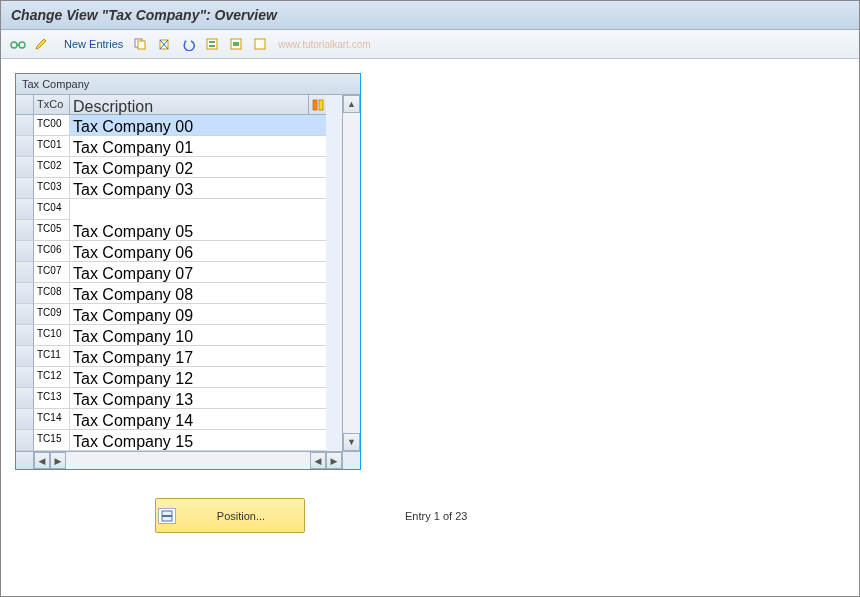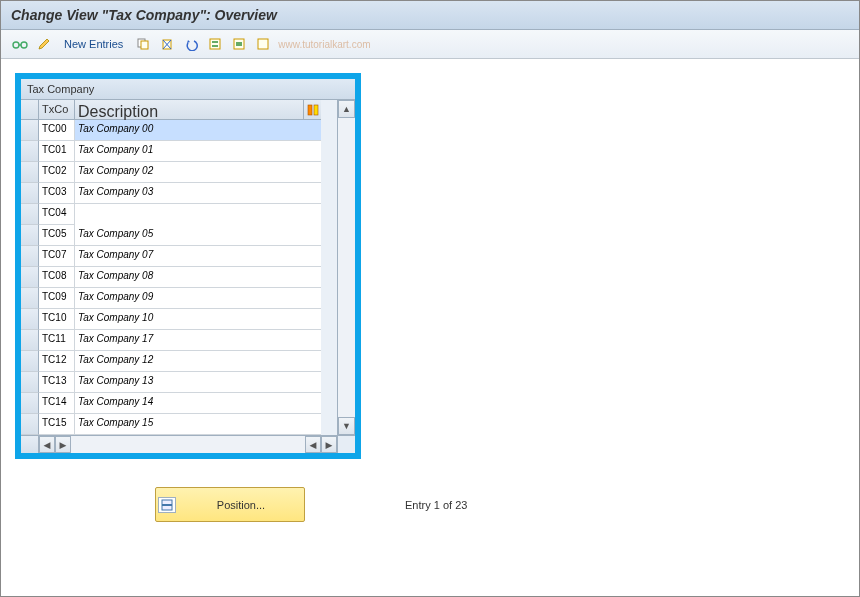--- a/index.html
+++ b/index.html
@@ -27,21 +27,20 @@
       background: linear-gradient(to bottom, #f5f8fb, #e8eef5);
       padding: 4px 8px;
       border-bottom: 1px solid #c0c8d0;
       display: flex;
       align-items: center;
       gap: 2px;
     }
     .toolbar-btn {
       display: inline-flex;
       align-items: center;
-      justify-content: center;
       width: 22px;
       height: 20px;
       border: 1px solid transparent;
       background: transparent;
       cursor: pointer;
       border-radius: 2px;
     }
     .toolbar-btn.new-entries {
       width: auto;
       padding: 0 6px;
@@ -53,21 +52,21 @@
       color: #d8b090;
       font-size: 10px;
       margin-left: 2px;
       opacity: 0.8;
     }
     .content-area {
       padding: 14px;
     }
     .table-panel {
       width: 346px;
-      border: 6px solid #0ea5e9;
+      border: 1px solid #0ea5e9;
       background: #eaf0f7;
     }
     .panel-title {
       background: linear-gradient(to bottom, #e0eaf4, #cfdcea);
       padding: 4px 6px;
       font-size: 11px;
       color: #333;
       border-bottom: 1px solid #a0b0c0;
     }
     .table-wrap {
@@ -104,23 +103,22 @@
       padding: 3px 3px;
       border-right: 1px solid #d0d6dc;
       border-bottom: 1px solid #d0d6dc;
       font-size: 10px;
       background: #fff;
     }
     .cell-desc {
       flex: 1;
       padding: 3px 3px;
       border-bottom: 1px solid #d0d6dc;
-      font-size: 10px;
+      font-size: 16px;
       background: #fff;
-      font-style: italic;
     }
     .cell-desc.selected {
       background: #c7dfff;
     }
     .vscroll {
       width: 18px;
       background: #e0e6ee;
       border-left: 1px solid #a0b0c0;
       display: flex;
       flex-direction: column;
@@ -300,20 +298,25 @@
               <div class="cell-sel"></div>
               <div class="cell-txco">TC04</div>
             </div>
             <div class="data-row">
               <div class="cell-sel"></div>
               <div class="cell-txco">TC05</div>
               <div class="cell-desc">Tax  Company 05</div>
             </div>
             <div class="data-row">
               <div class="cell-sel"></div>
+              <div class="cell-txco">TC06</div>
+              <div class="cell-desc">Tax  Company 06</div>
+            </div>
+            <div class="data-row">
+              <div class="cell-sel"></div>
               <div class="cell-txco">TC07</div>
               <div class="cell-desc">Tax  Company 07</div>
             </div>
             <div class="data-row">
               <div class="cell-sel"></div>
               <div class="cell-txco">TC08</div>
               <div class="cell-desc">Tax  Company 08</div>
             </div>
             <div class="data-row">
               <div class="cell-sel"></div>

